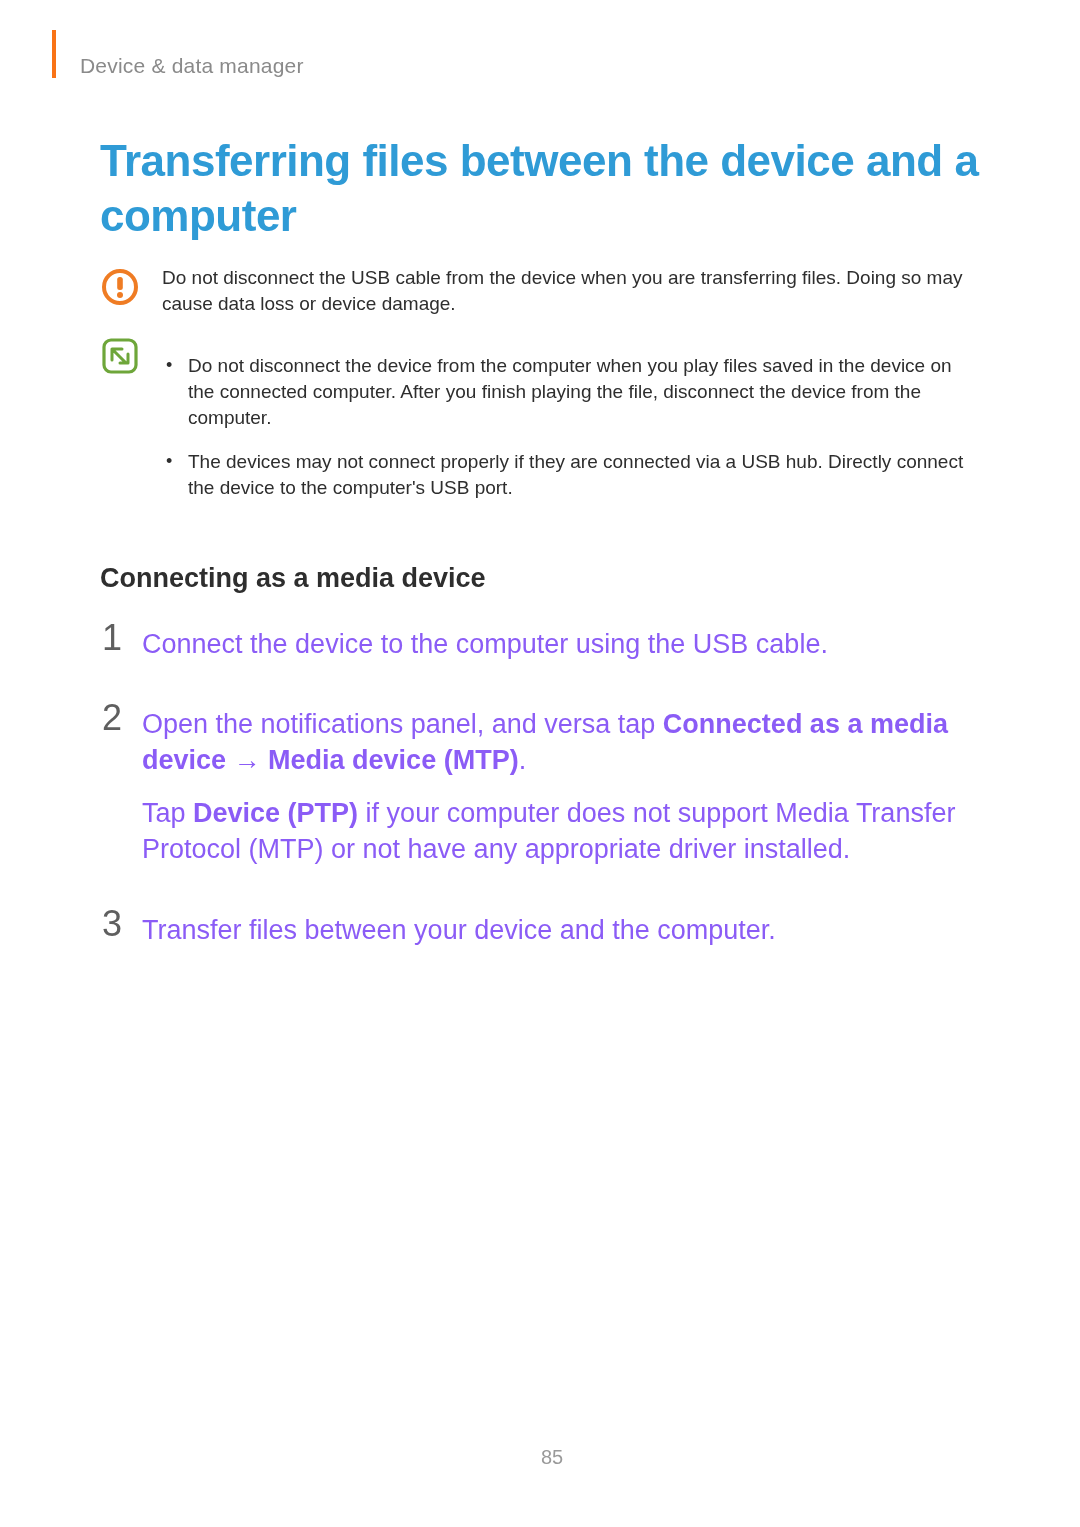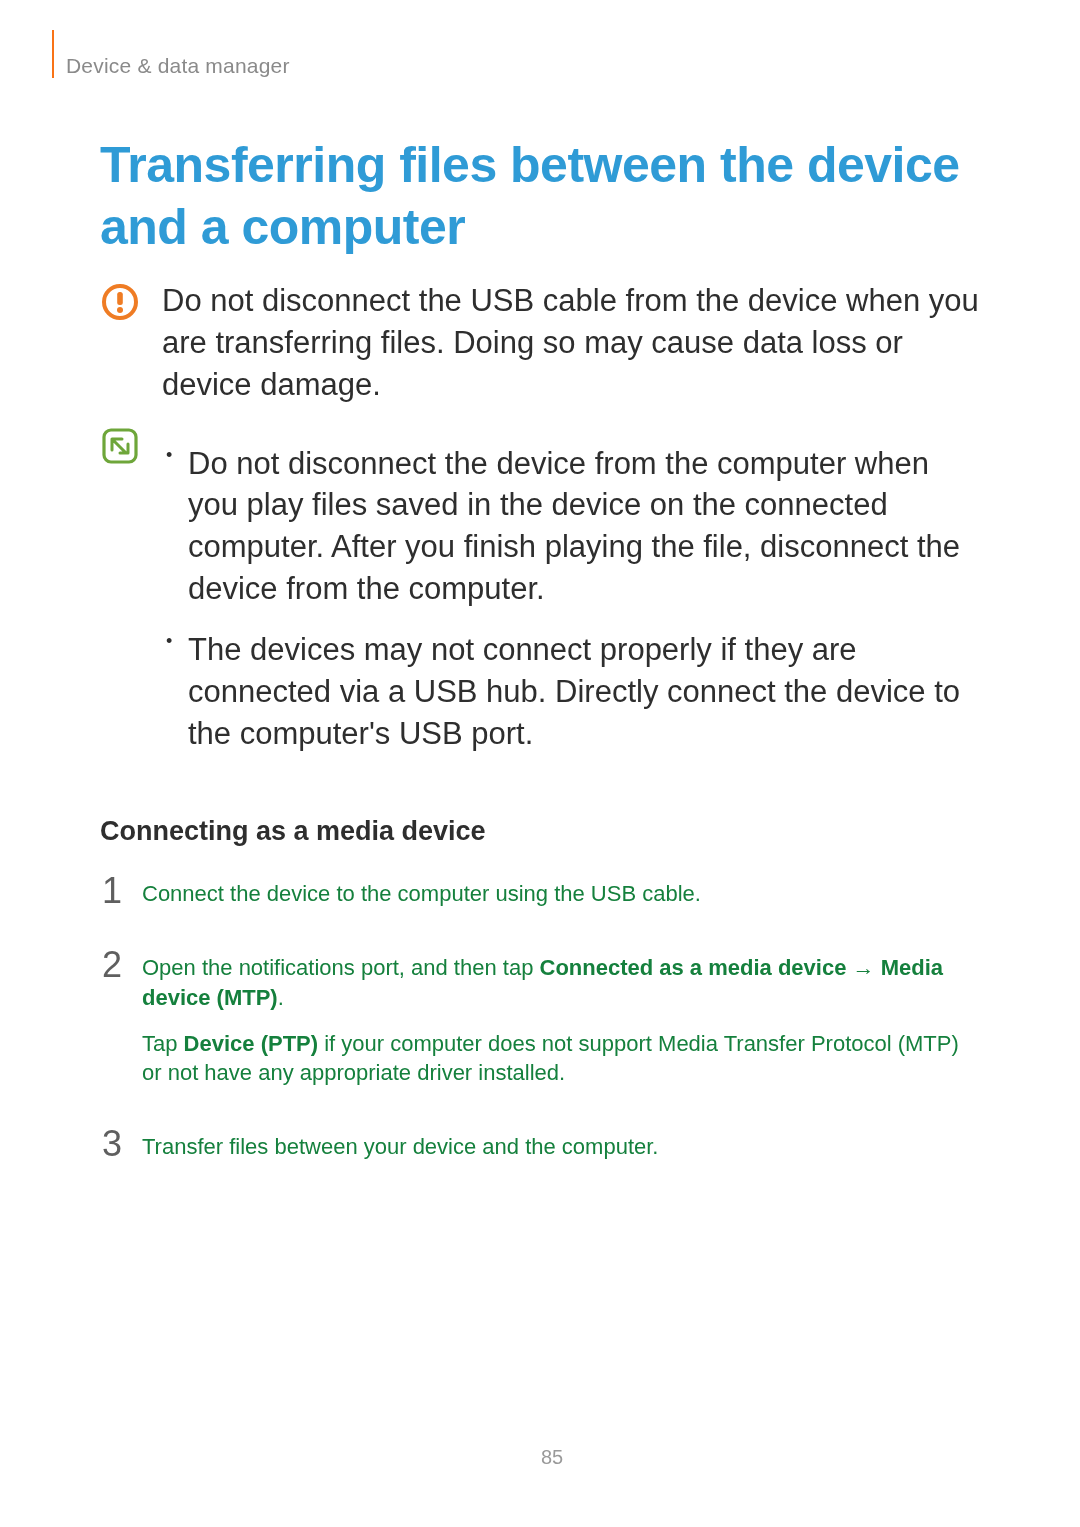--- a/index.html
+++ b/index.html
@@ -7,39 +7,39 @@
   body { font-family: "Segoe UI", "Helvetica Neue", Arial, sans-serif; color: #2e2e2e; }
 
   .page {
     position: relative;
     width: 1080px;
     height: 1527px;
     padding: 30px 100px 0 100px;
   }
 
   .breadcrumb-wrap {
-    border-left: 2px solid #f97316;
-    padding-left: 12px;
+    border-left: 4px solid #f97316;
+    padding-left: 24px;
     height: 48px;
     display: flex;
     align-items: flex-end;
     margin-bottom: 56px;
     margin-left: -48px;
   }
   .breadcrumb {
     font-size: 21px;
     color: #8a8a8a;
     letter-spacing: 0.2px;
     padding-bottom: 0px;
   }
 
   h1.title {
     color: #2f9bd6;
     font-weight: 700;
-    font-size: 50px;
+    font-size: 44px;
     line-height: 1.24;
     margin-bottom: 22px;
     letter-spacing: -0.5px;
     margin-top: 46px;
   }
 
   .intro {
     font-size: 23px;
     line-height: 1.35;
     color: #2e2e2e;
@@ -48,21 +48,21 @@
 
   .callout {
     display: flex;
     align-items: flex-start;
     gap: 22px;
     margin-bottom: 18px;
   }
   .callout .icon { flex: 0 0 40px; margin-top: 2px; }
   .callout .content {
     flex: 1;
-    font-size: 31px;
+    font-size: 19px;
     line-height: 1.35;
     color: #2e2e2e;
   }
 
   ul.bullets { list-style: none; padding: 0; }
   ul.bullets li {
     position: relative;
     padding-left: 26px;
     margin-bottom: 18px;
     margin-top: 19px;
@@ -95,23 +95,23 @@
     font-weight: 400;
     color: #5f5f5f;
     line-height: 1;
     min-width: 24px;
     text-align: center;
     font-family: "Segoe UI Light", "Helvetica Neue", Arial, sans-serif;
     margin-top: -6px;
   }
   .step .body {
     flex: 1;
-    font-size: 22px;
+    font-size: 27px;
     line-height: 1.35;
-    color: #15803d;
+    color: #8b5cf6;
   }
   .step .body p { margin-bottom: 16px; }
   .bold { font-weight: 700; }
 
   .page-number {
     position: absolute;
     bottom: 58px;
     left: 0; right: 0;
     text-align: center;
     font-size: 20px;
@@ -163,21 +163,21 @@
     <div class="num">1</div>
     <div class="body">
       <p>Connect the device to the computer using the USB cable.</p>
     </div>
   </div>
 
   <div class="step">
     <div class="num">2</div>
     <div class="body">
       <p>
-        <span>Open the notifications port, and then tap </span><span class="bold">Connected as a media device</span><span> → </span><span class="bold">Media device (MTP)</span><span>.</span>
+        <span>Open the notifications panel, and versa tap </span><span class="bold">Connected as a media device</span><span> → </span><span class="bold">Media device (MTP)</span><span>.</span>
       </p>
       <p>
         <span>Tap </span><span class="bold">Device (PTP)</span><span> if your computer does not support Media Transfer Protocol (MTP) or not have any appropriate driver installed.</span>
       </p>
     </div>
   </div>
 
   <div class="step">
     <div class="num">3</div>
     <div class="body">

